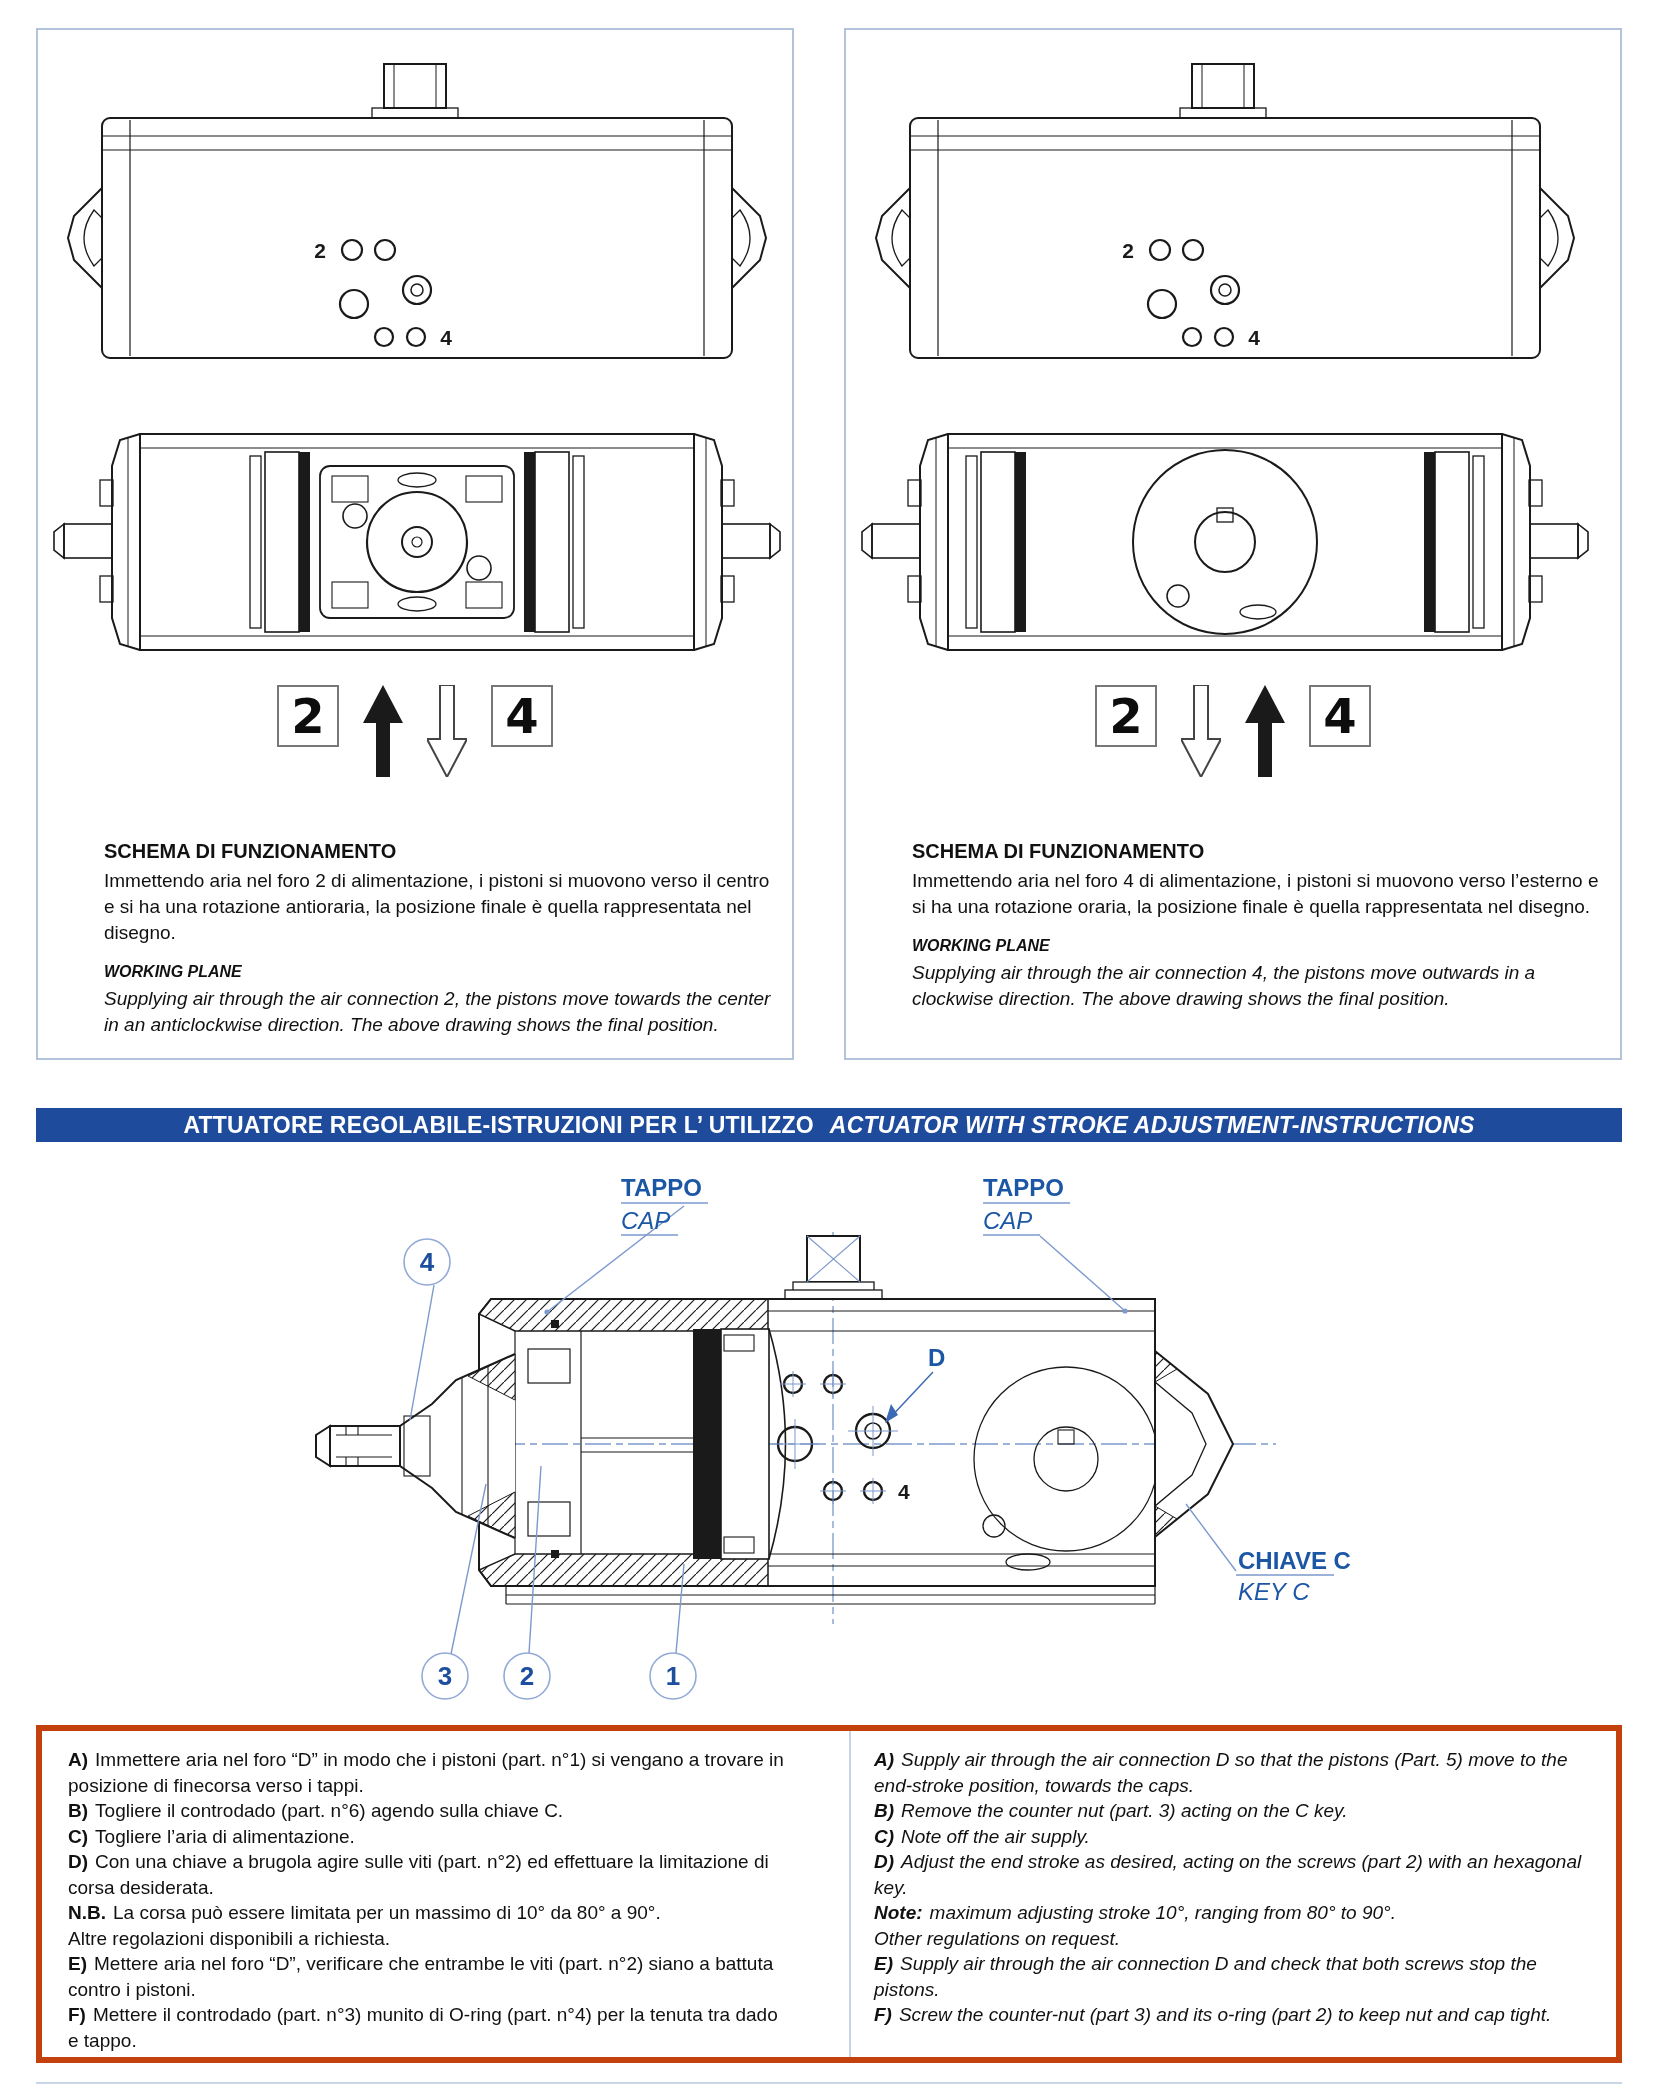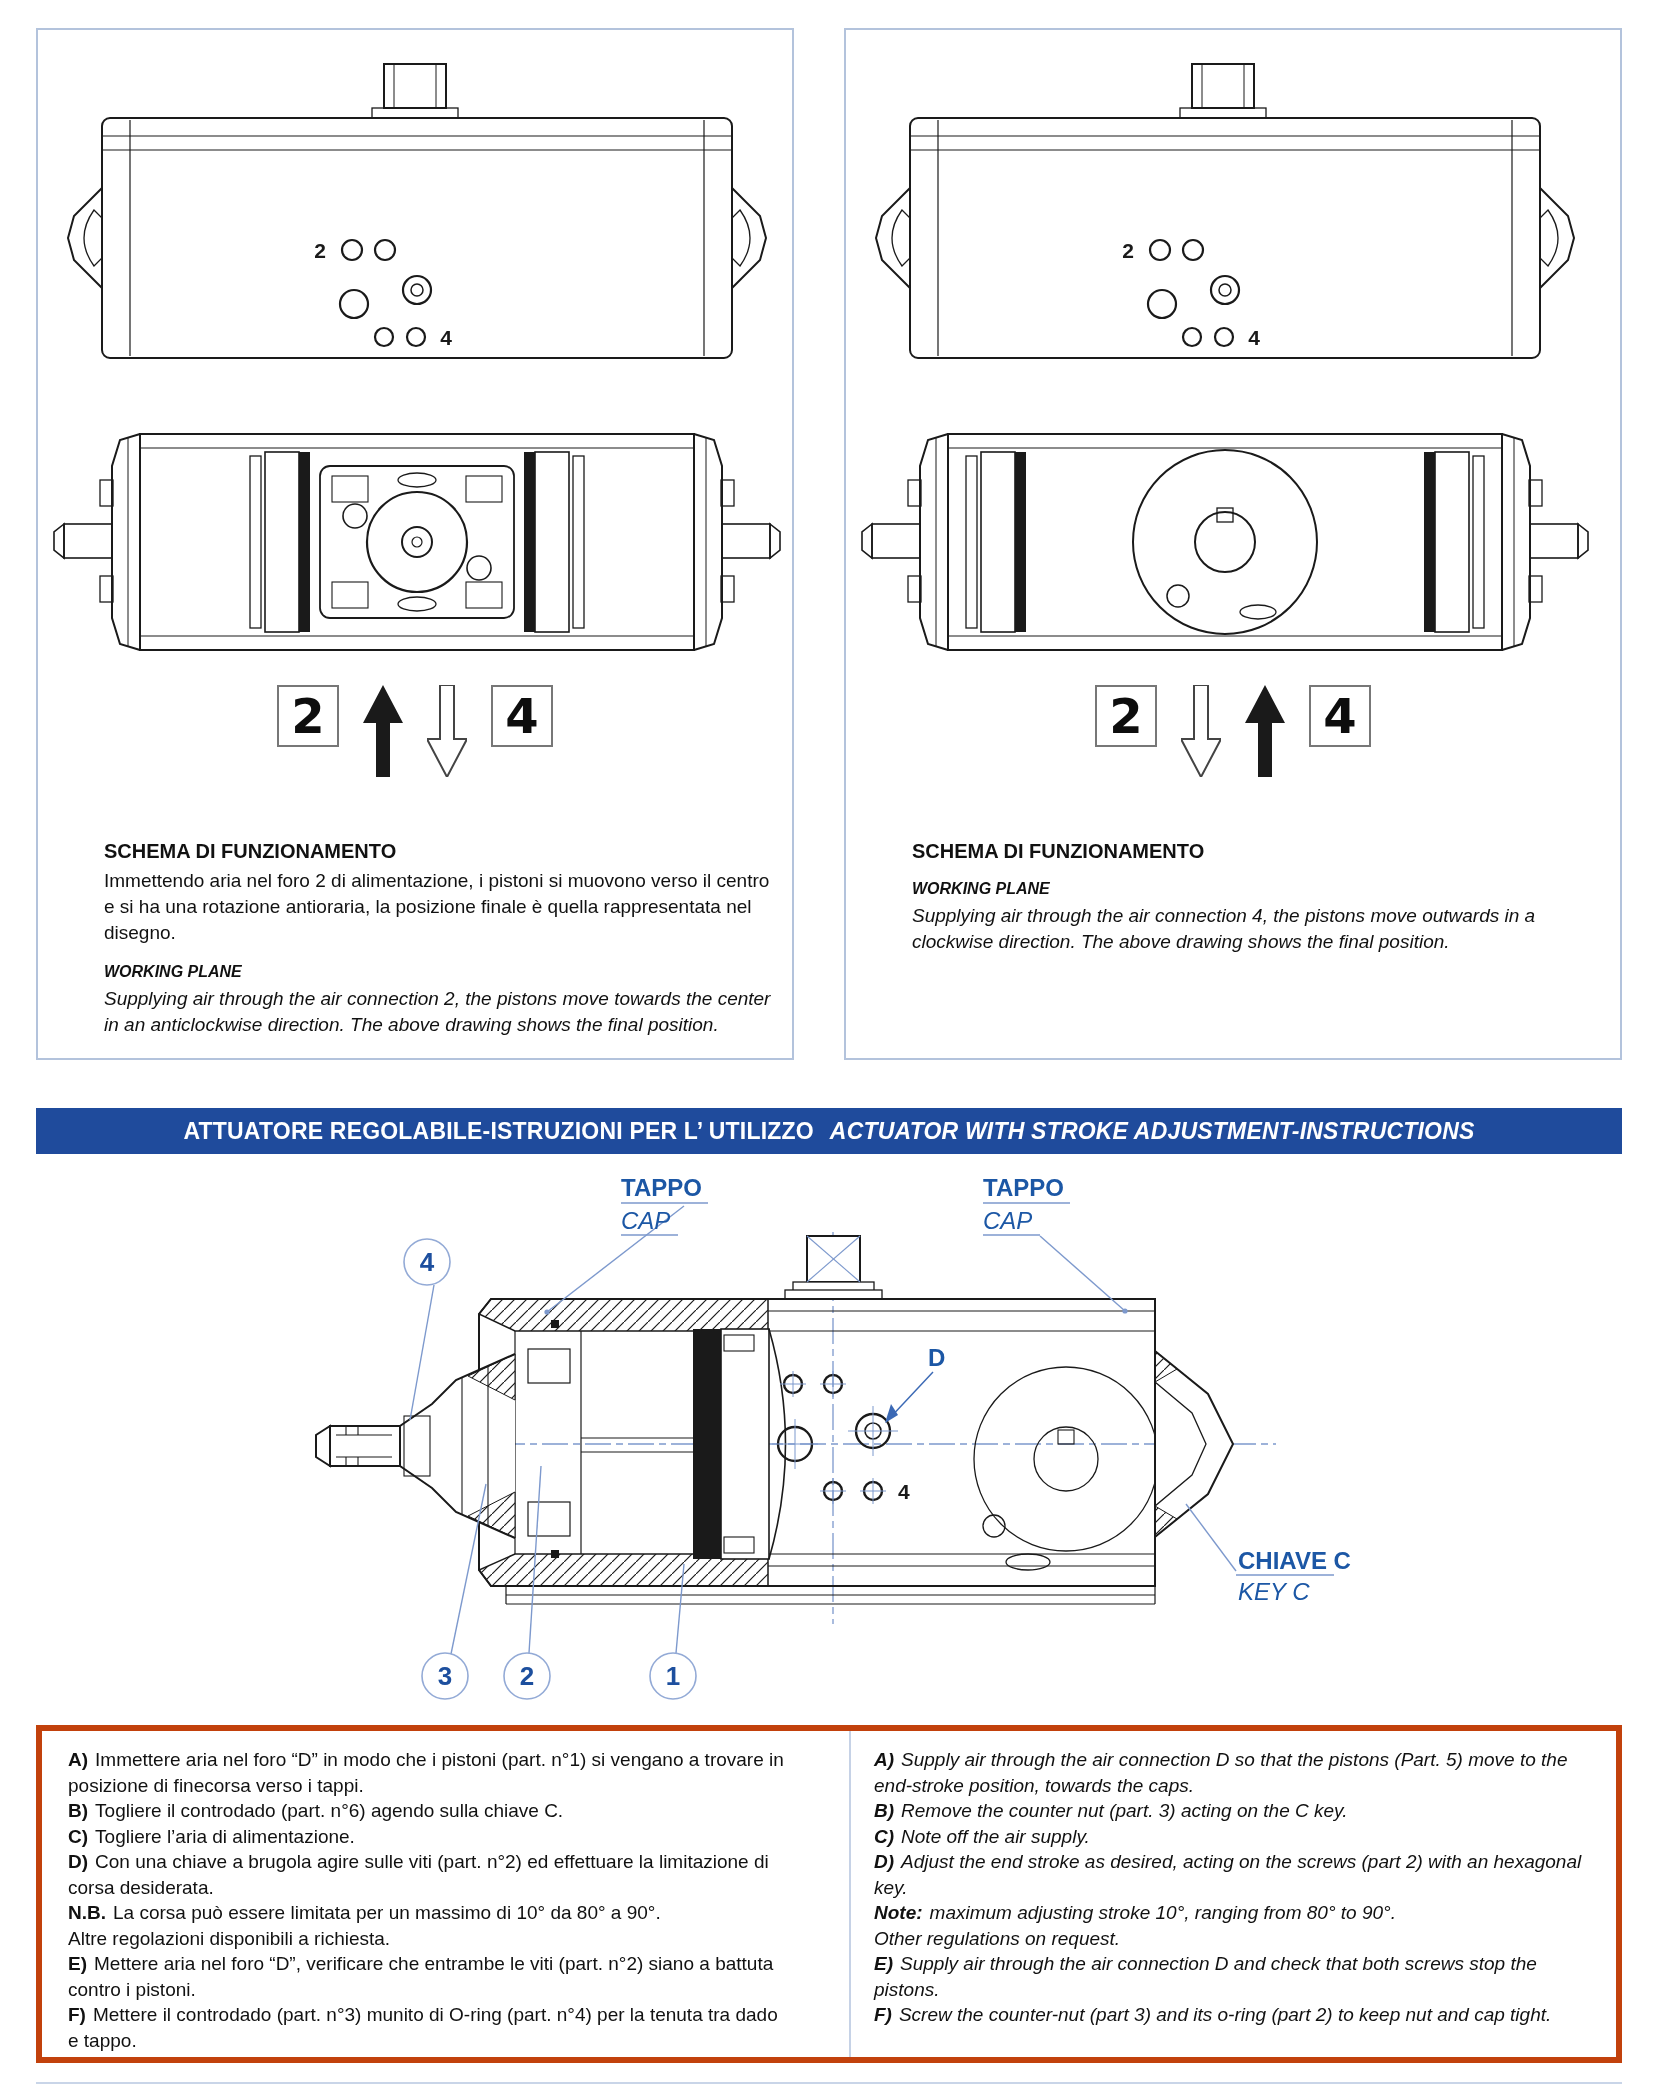--- a/index.html
+++ b/index.html
@@ -16,21 +16,21 @@
   .portbox{width:58px;height:58px;border:2px solid #777;display:flex;align-items:center;justify-content:center;
            font-family:"DejaVu Sans",sans-serif;font-weight:bold;font-size:48px;color:#0d0d0d;line-height:1;}
   .arrow-svg{width:40px;height:92px;display:block;}
   .ptext{position:absolute;left:26px;right:20px;top:810px;margin-left:40px;}
   .ptext h3{margin:0 0 5px 0;font-size:20px;font-weight:bold;}
   .ptext h4{margin:17px 0 5px 0;font-size:16px;font-weight:bold;font-style:italic;}
   .ptext p{margin:0;font-size:19px;line-height:26px;}
   .ptext p.en{font-style:italic;}
 
   
-  .banner{position:absolute;left:36px;top:1108px;width:1586px;height:46px;display:flex;align-items:center;justify-content:center;gap:16px;color:#fff;}
+  .banner{position:absolute;left:36px;top:1108px;width:1586px;height:34px;display:flex;align-items:center;justify-content:center;gap:16px;color:#fff;}
   .banner .bt{font-size:23px;font-weight:bold;letter-spacing:.2px;}
   .banner .bt.en{font-style:italic;}
 
   
   .figure{position:absolute;left:36px;top:1154px;width:1586px;height:570px;}
   .co-b{font-family:"Liberation Sans",sans-serif;font-size:24px;font-weight:bold;fill:#1c57a5;}
   .co-i{font-family:"Liberation Sans",sans-serif;font-size:24px;font-style:italic;fill:#1c57a5;}
   .co-d{font-family:"Liberation Sans",sans-serif;font-size:24px;font-weight:bold;fill:#1c57a5;}
   .balloon-num{font-family:"Liberation Sans",sans-serif;font-size:26px;font-weight:bold;fill:#1d4f9e;text-anchor:middle;}
   .ink-label{font-family:"Liberation Sans",sans-serif;font-size:21px;font-weight:bold;fill:#1a1a1a;}
@@ -214,20 +214,21 @@
       <svg class="arrow-svg" viewBox="0 0 40 92">
         <polygon points="20,0 40,38 27,38 27,92 13,92 13,38 0,38" fill="#1a1a1a"></polygon>
       </svg>
       <div class="portbox">
           <span>4</span>
         </div>
     </div>
 
     <div class="ptext">
       <h3>SCHEMA DI FUNZIONAMENTO</h3>
+      <p>Immettendo aria nel foro 4 di alimentazione, i pistoni si muovono verso l’esterno e si ha una rotazione oraria, la posizione finale è quella rappresentata nel disegno.</p>
       <h4>WORKING PLANE</h4>
       <p class="en">Supplying air through the air connection 4, the pistons move outwards in a clockwise direction. The above drawing shows the final position.</p>
     </div>
   </section>
 
   <div class="banner" style="background:#1f4b9c">
     <span class="bt">ATTUATORE REGOLABILE-ISTRUZIONI PER L’ UTILIZZO</span>
     <span class="bt en">ACTUATOR WITH STROKE ADJUSTMENT-INSTRUCTIONS</span>
   </div>
 

